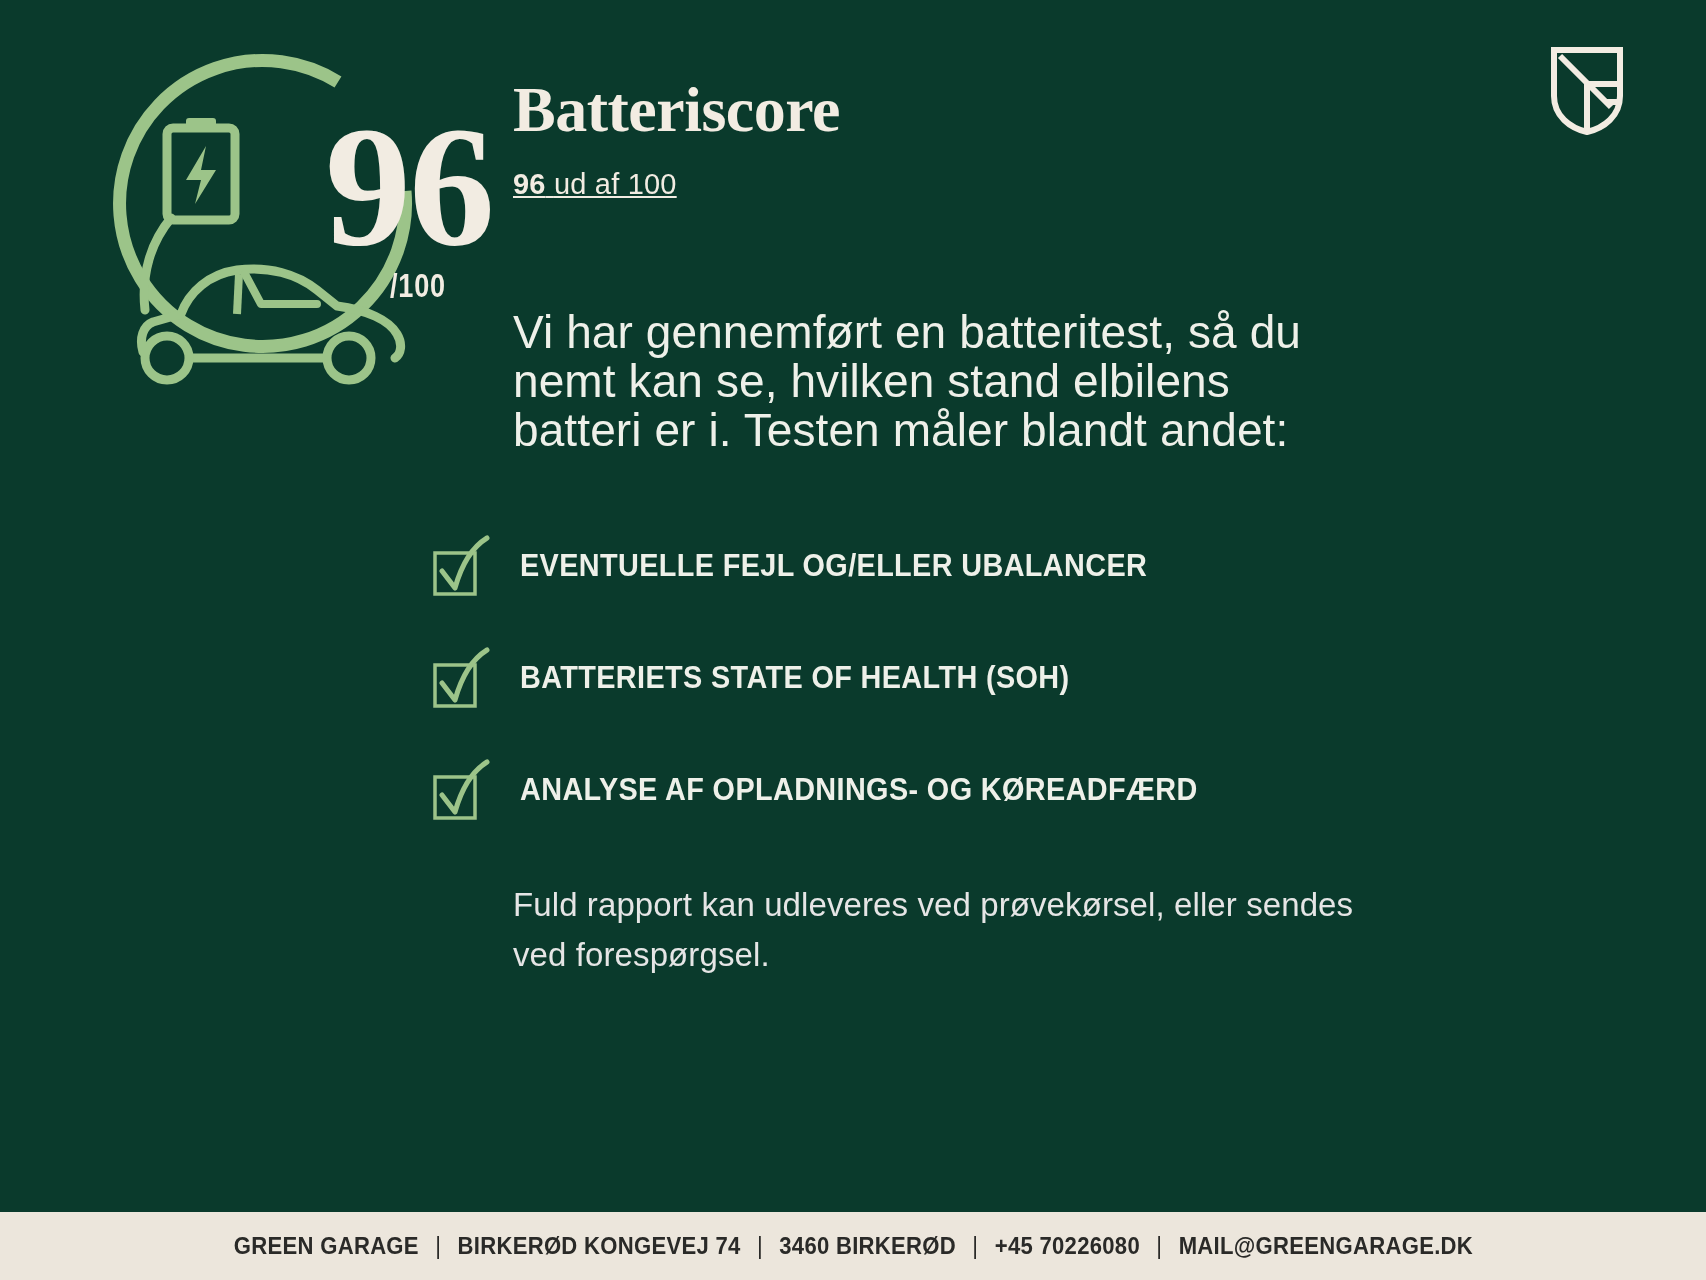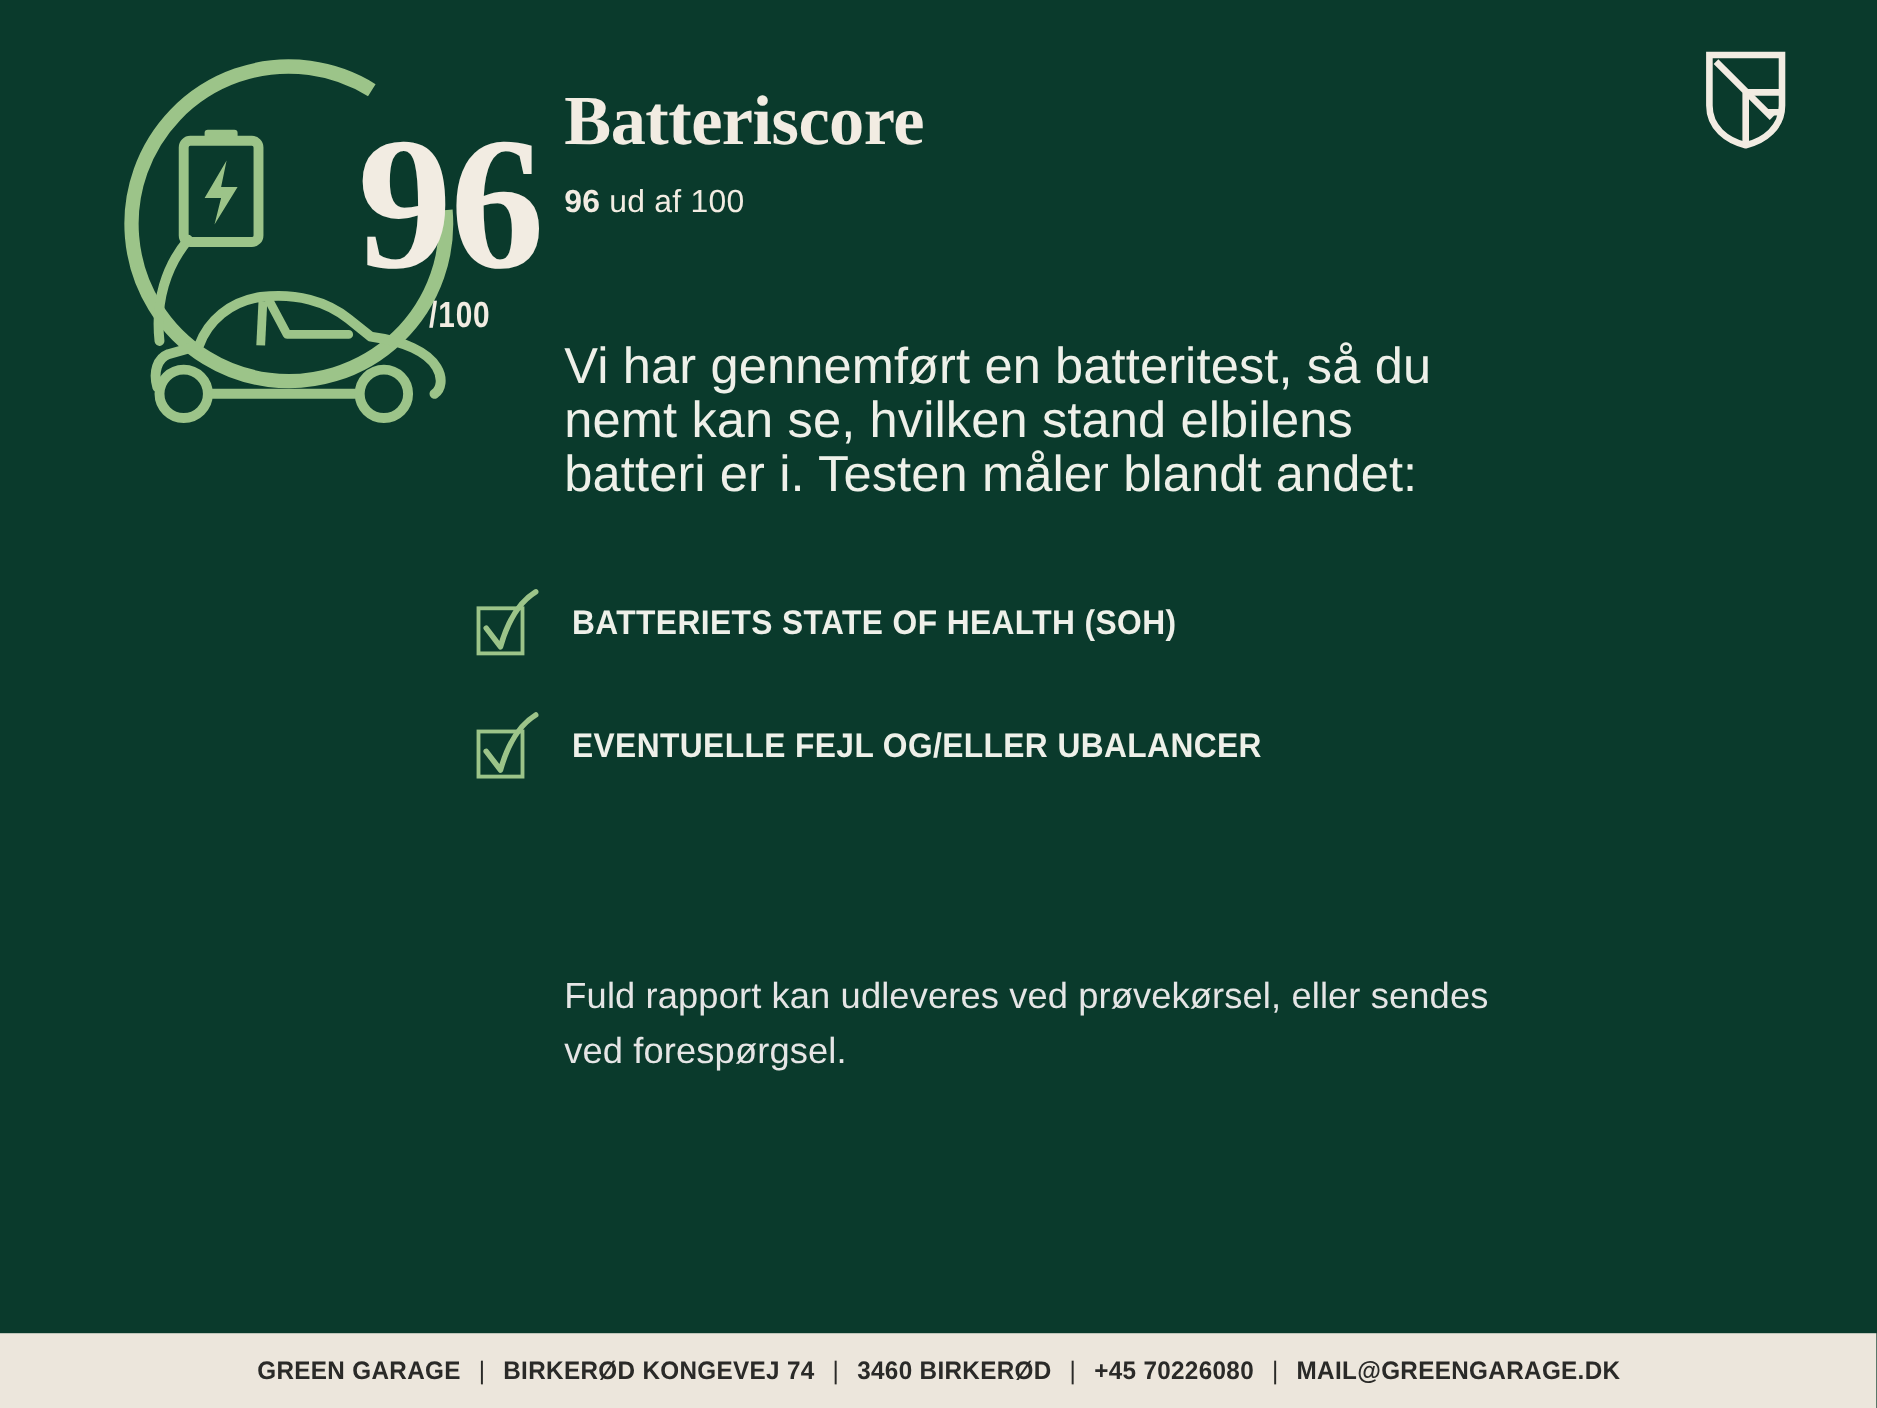--- a/index.html
+++ b/index.html
@@ -73,20 +73,21 @@
     color:#f2ece2;
     letter-spacing:-0.5px;
   }
   .subtitle {
     position:absolute;
     left:513px;
     top:168px;
     font-size:29px;
     color:#f2ece2;
     letter-spacing:.2px;
+    text-decoration:underline;
   }
   .subtitle .strong { font-weight:700; }
 
   
   .intro {
     position:absolute;
     left:513px;
     top:308px;
     width:840px;
     font-size:46px;
@@ -222,33 +223,42 @@
 
   <div class="checklist">
 
     <div class="check-row">
       <span class="check-icon">
         <svg width="58" height="62" viewBox="0 0 58 62" fill="none">
           <rect x="3" y="18" width="40" height="41" stroke="#9cc489" stroke-width="3.5" fill="none"></rect>
           <path d="M10 36 L23 53 C30 28 42 11 55 3" stroke="#9cc489" stroke-width="5" fill="none" stroke-linecap="round" stroke-linejoin="round"></path>
         </svg>
       </span>
-      <span class="check-label">BATTERIETS STATE OF HEALTH (SOH)</span>
+      <span class="check-label">EVENTUELLE FEJL OG/ELLER UBALANCER</span>
     </div>
 
     <div class="check-row">
       <span class="check-icon">
         <svg width="58" height="62" viewBox="0 0 58 62" fill="none">
           <rect x="3" y="18" width="40" height="41" stroke="#9cc489" stroke-width="3.5" fill="none"></rect>
           <path d="M10 36 L23 53 C30 28 42 11 55 3" stroke="#9cc489" stroke-width="5" fill="none" stroke-linecap="round" stroke-linejoin="round"></path>
         </svg>
       </span>
-      <span class="check-label">EVENTUELLE FEJL OG/ELLER UBALANCER</span>
-    </div>
-
+      <span class="check-label">BATTERIETS STATE OF HEALTH (SOH)</span>
+    </div>
+
+    <div class="check-row">
+      <span class="check-icon">
+        <svg width="58" height="62" viewBox="0 0 58 62" fill="none">
+          <rect x="3" y="18" width="40" height="41" stroke="#9cc489" stroke-width="3.5" fill="none"></rect>
+          <path d="M10 36 L23 53 C30 28 42 11 55 3" stroke="#9cc489" stroke-width="5" fill="none" stroke-linecap="round" stroke-linejoin="round"></path>
+        </svg>
+      </span>
+      <span class="check-label">ANALYSE AF OPLADNINGS- OG KØREADFÆRD</span>
+    </div>
 
   </div>
 
   <div class="outro">Fuld rapport kan udleveres ved prøvekørsel, eller sendes ved forespørgsel.</div>
 
   <div class="footer">
     <div class="footer-inner">
       <span class="footer-item">GREEN GARAGE</span>
       <span class="footer-sep">|</span>
       <span class="footer-item">BIRKERØD KONGEVEJ 74</span>

